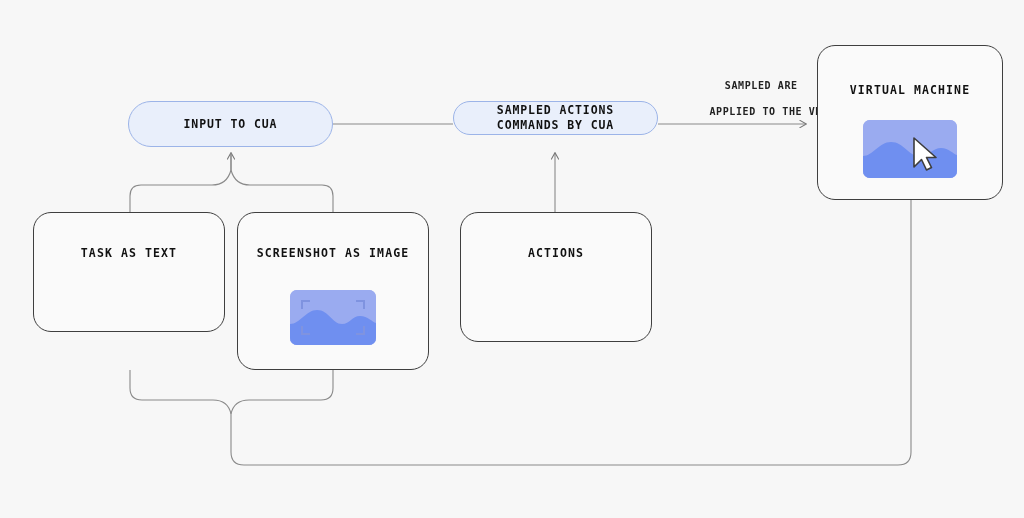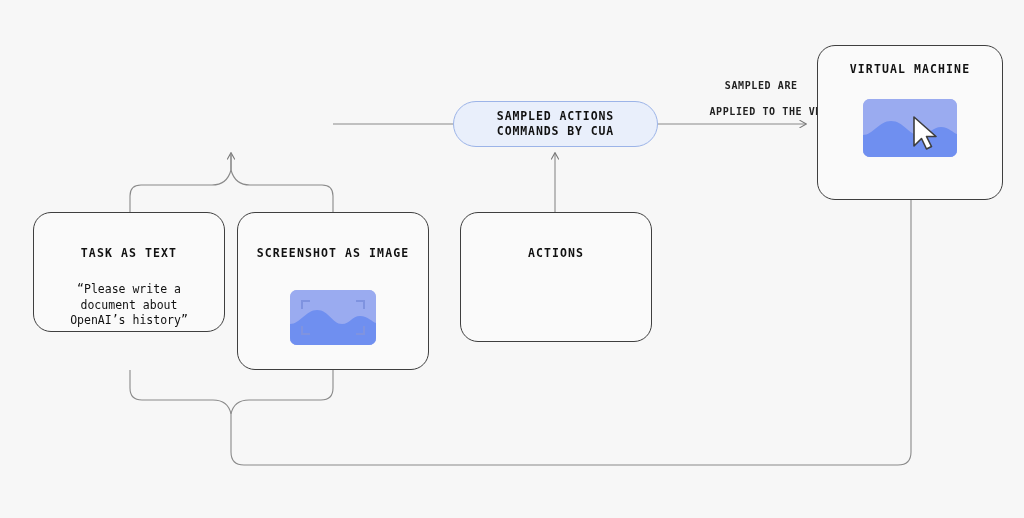--- a/index.html
+++ b/index.html
@@ -38,21 +38,21 @@
     justify-content: center;
     text-align: center;
     color: #111;
     font-weight: bold;
     font-size: 11.5px;
     letter-spacing: 0.9px;
     line-height: 15px;
     box-sizing: border-box;
   }
   #pill-input  { left: 128px; top: 101px; width: 205px; height: 46px; }
-  #pill-actions{ left: 453px; top: 101px; width: 205px; height: 46px; }
+  #pill-actions{ left: 453px; top: 101px; width: 205px; height: 34px; }
 
   
   .card {
     position: absolute;
     background: #fafafa;
     border: 1px solid #3f3f3f;
     border-radius: 18px;
     box-sizing: border-box;
     display: flex;
     flex-direction: column;
@@ -73,21 +73,21 @@
   }
 
   #card-task       { left: 33px;  top: 212px; width: 192px; height: 120px; }
   #card-screenshot { left: 237px; top: 212px; width: 192px; height: 158px; gap: 8px; }
   #card-actionlist { left: 460px; top: 212px; width: 192px; height: 130px; }
   #card-vm         { left: 817px; top: 45px;  width: 186px; height: 155px; }
 
   #card-task .card-title       { margin-top: 33px; }
   #card-screenshot .card-title { margin-top: 33px; }
   #card-actionlist .card-title { margin-top: 33px; }
-  #card-vm .card-title         { margin-top: 16px; }
+  #card-vm .card-title         { margin-top: 37px; }
 
   #card-task .card-body {
     margin-top: 22px;
     text-align: center;
   }
   #card-actionlist .card-body {
     margin-top: 22px;
     text-align: left;
     align-self: flex-start;
     margin-left: 34px;
@@ -147,38 +147,38 @@
 
       <path d="M 130 370 L 130 388 Q 130 400 142 400 L 213 400
                Q 228 400 231 414 L 231 452
                Q 231 465 244 465 L 898 465
                Q 911 465 911 452 L 911 200"></path>
       <path d="M 333 370 L 333 388 Q 333 400 321 400 L 249 400
                Q 234 400 231 414"></path>
     </g>
   </svg>
 
+  <div class="pill" id="pill-input">
+    <span>INPUT TO CUA</span>
+  </div>
 
   <div class="pill" id="pill-actions">
     <span>
       <span>SAMPLED ACTIONS</span><br>
       <span>COMMANDS BY CUA</span>
     </span>
   </div>
 
   <div id="label-commands">
     <span>SAMPLED ARE</span><br>
     <span>APPLIED TO THE VM</span>
   </div>
 
   <div class="card" id="card-task">
     <div class="card-title">TASK AS TEXT</div>
-    <div class="card-body">“Please write a
-document about
-OpenAI’s history”</div>
   </div>
 
   <div class="card" id="card-screenshot">
     <div class="card-title">SCREENSHOT AS IMAGE</div>
     <div class="thumb" id="thumb-screenshot">
       <svg width="86" height="55" viewBox="0 0 86 55">
         <rect x="0" y="0" width="86" height="55" fill="#9aabf0"></rect>
         <path d="M0 34 C 10 34, 16 20, 27 20 C 39 20, 42 34, 52 34
                  C 60 34, 62 26, 70 26 C 78 26, 82 32, 86 33 L 86 55 L 0 55 Z" fill="#6f8ff0"></path>
         <g stroke="#7f93e0" stroke-width="2" fill="none" stroke-linecap="square">

